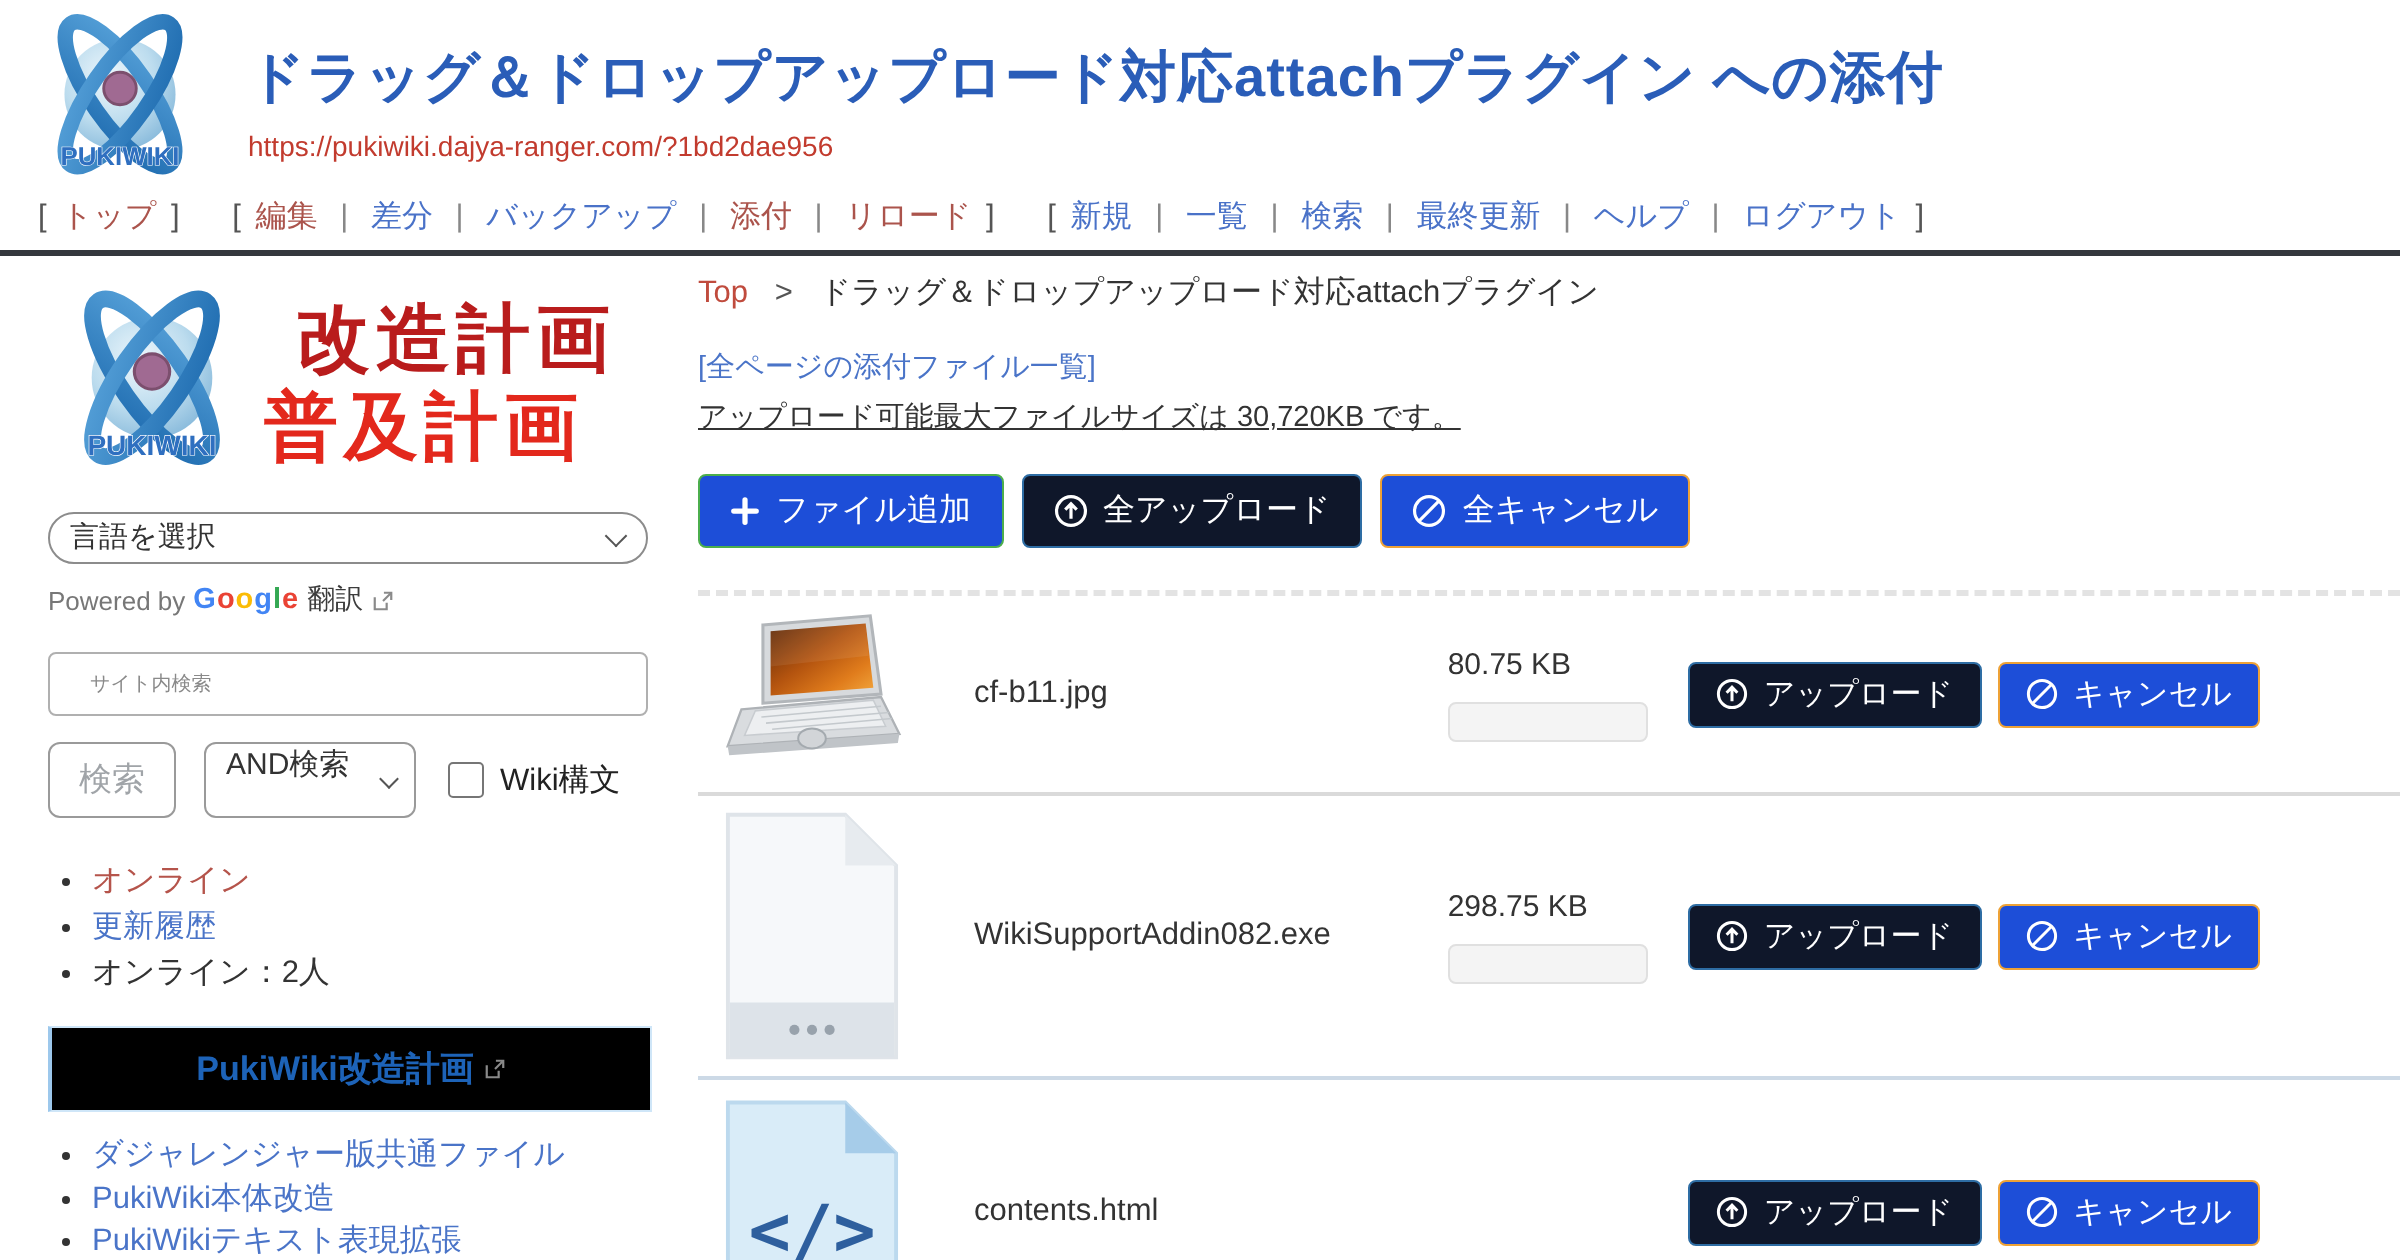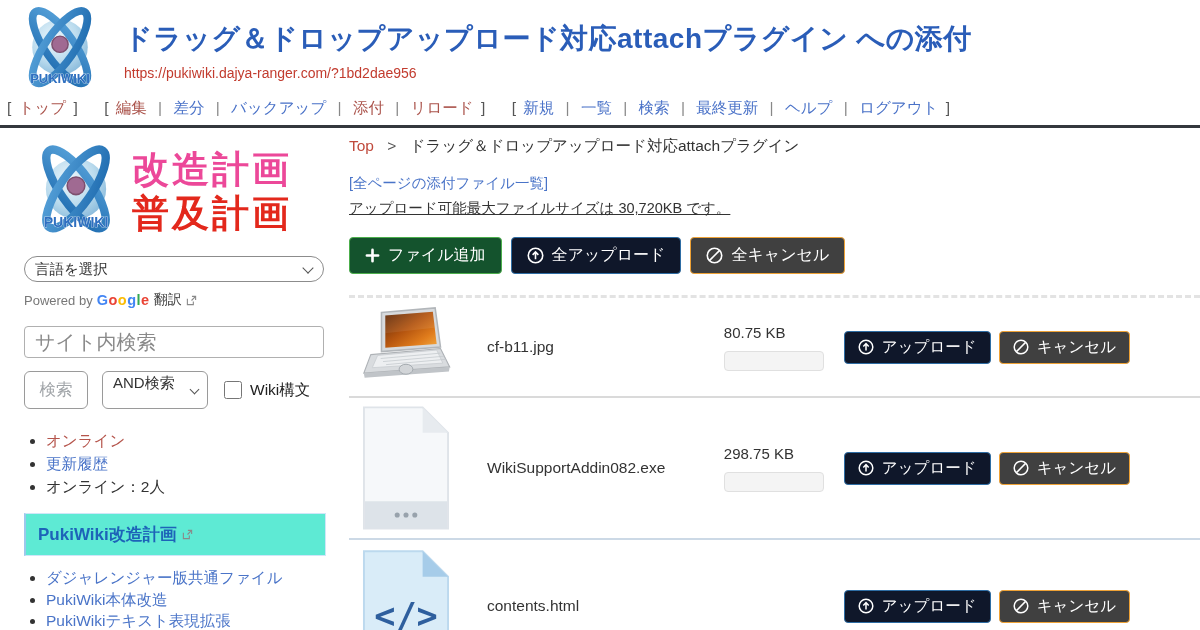--- a/index.html
+++ b/index.html
@@ -7,57 +7,57 @@
     font-family:"Liberation Sans","DejaVu Sans",sans-serif; color:#333; }
 
   
   .header { position:relative; height:97px; }
   .header-logo { position:absolute; left:12px; top:5px; cursor:pointer; }
   .header-text { position:absolute; left:124px; top:20px; }
   .page-title { font-size:28px; font-weight:bold; color:#2a5db8; letter-spacing:.5px; white-space:nowrap; }
   .page-url { margin-top:7px; font-size:14px; color:#c23b2e; }
 
   
-  .navbar { padding:1px 10px 6px 4px; font-size:15.5px; white-space:nowrap; }
+  .navbar { padding:1px 10px 6px 16px; font-size:15.5px; white-space:nowrap; }
   .nav-group { margin-right:16px; }
   .bracket { color:#555; margin:0 3px; }
   .sep { color:#888; margin:0 7px; }
   .navbar a { text-decoration:none; cursor:pointer; }
   .nav-red { color:#ab544c; }
   .nav-blue { color:#4a72c8; }
   .rule { border-top:3px solid #34383d; }
 
   
   .sidebar { position:absolute; left:0; top:126px; width:345px; height:504px;
     overflow:hidden; padding:16px 0 0 24px; }
   .side-logo { display:flex; align-items:center; }
   .side-logo-text { margin-left:4px; font-weight:bold; line-height:1.18; letter-spacing:3px;
     font-size:37px; white-space:nowrap; }
-  .kaizo { color:#ec4899; }
+  .kaizo { color:#b91c1c;margin-left:16px; }
   .fukyu { color:#e3281c; }
 
   .lang-wrap { position:relative; width:300px; margin-top:14px; }
   .lang-select { width:300px; height:26px; border:1px solid #8c8c8c; border-radius:13px;
     padding:0 26px 0 10px; font-size:14.5px; color:#333; background:#fff;
     appearance:none; -webkit-appearance:none; }
   .chev { position:absolute; right:12px; top:8px; width:8px; height:8px;
     border-right:1.6px solid #555; border-bottom:1.6px solid #555; transform:rotate(45deg); pointer-events:none; }
 
   .powered { margin-top:9px; font-size:13px; color:#777; display:flex; align-items:center; gap:4px; }
   .google-word { font-size:14.5px; font-weight:bold; letter-spacing:.5px; }
   .google-word span:nth-child(1){color:#4285F4}
   .google-word span:nth-child(2){color:#EA4335}
   .google-word span:nth-child(3){color:#FBBC05}
   .google-word span:nth-child(4){color:#4285F4}
   .google-word span:nth-child(5){color:#34A853}
   .google-word span:nth-child(6){color:#EA4335}
   .translate-label { color:#3c3c3c; font-size:14px; }
 
   .search-input { margin-top:17px; width:300px; height:32px; border:1px solid #b0b0b0;
-    border-radius:4px; padding:0 10px; font-size:20px; color:#333; }
+    border-radius:4px; padding:0 20px; font-size:10px; color:#333; }
   .search-input::placeholder { color:#8a8a8a; }
 
   .controls { margin-top:13px; display:flex; align-items:center; }
   .search-btn { width:64px; height:38px; border:1px solid #9a9a9a; border-radius:6px;
     background:#fff; color:#a0a4a8; font-size:16.5px; cursor:pointer;
     font-family:"Liberation Sans","DejaVu Sans",sans-serif; }
   .mode-wrap { position:relative; margin-left:14px; }
   .mode-select { height:38px; width:106px; border:1px solid #9a9a9a; border-radius:6px;
     background:#fff; font-size:15px; color:#333; padding:0 24px 16px 10px;
     appearance:none; -webkit-appearance:none; }
@@ -65,45 +65,45 @@
   .wiki-check { margin-left:16px; width:18px; height:18px; accent-color:#fff; }
   .wiki-label { margin-left:8px; font-size:15.5px; color:#222; }
 
   ul.side-list { margin-top:22px; padding-left:22px; list-style:disc; }
   ul.side-list li { margin:3px 0; font-size:15.5px; line-height:1.3; }
   ul.side-list a { text-decoration:none; cursor:pointer; }
   .lk-red { color:#b5544b; }
   .lk-blue { color:#4a74c8; }
   .lk-plain { color:#333; }
 
-  .section-box { margin-top:16px; width:302px; background:#5eead4;
-    border:1px solid #cfe6f8; border-left:2px solid #9dc8ec; padding:9px 12px; }
+  .section-box { margin-top:16px; width:302px; background:#000000;
+    border:1px solid #cfe6f8; border-left:2px solid #9dc8ec; padding:9px 12px;text-align:center; }
   .section-title { font-size:17px; font-weight:bold; color:#1d63b8; text-decoration:none;
     display:inline-flex; align-items:center; gap:5px; cursor:pointer; }
   ul.side-list2 { margin-top:12px; padding-left:22px; list-style:disc; }
   ul.side-list2 li { margin:2px 0; font-size:15.5px; line-height:1.25; }
   ul.side-list2 a { text-decoration:none; cursor:pointer; }
 
   
   .content { position:absolute; left:345px; top:126px; width:855px; height:504px;
     overflow:hidden; padding:10px 0 0 4px; }
   .breadcrumb { font-size:15.5px; color:#333; }
   .crumb-home { color:#c04b3d; text-decoration:none; cursor:pointer; }
   .crumb-sep { color:#555; margin:0 9px; }
   .attach-link { display:inline-block; margin-top:17px; font-size:14.5px; color:#4a74c8;
     text-decoration:none; cursor:pointer; }
   .max-size { margin-top:6px; font-size:14.5px; color:#333;text-decoration:underline; }
 
   .actions { margin-top:19px; display:flex; gap:9px; }
   .btn { display:inline-flex; align-items:center; gap:8px; height:37px; padding:0 15px;
     border-radius:4px; color:#fff; font-size:16px; border:1px solid transparent;
     cursor:pointer; font-family:"Liberation Sans","DejaVu Sans",sans-serif; }
-  .btn-green { background:#14532d; border-color:#4cae4c; }
+  .btn-green { background:#1d4ed8; border-color:#4cae4c; }
   .btn-blue { background:#0f172a; border-color:#2e6da4;justify-content:flex-end; }
-  .btn-orange { background:#404040; border-color:#eea236; }
+  .btn-orange { background:#1d4ed8; border-color:#eea236; }
 
   .file-list { margin-top:21px; border-top:3px dashed #e3e3e3; }
   .file-row { display:flex; align-items:center; border-bottom:2px solid #dadada; }
   .row-1 { height:100px; }
   .row-2 { height:142px; border-bottom-color:#ccd9e6; }
   .row-3 { height:132px; border-bottom:none; }
   .thumb-cell { width:104px; display:flex; justify-content:center; align-items:center; padding-left:10px; }
   .name-cell { flex:1; padding-left:34px; font-size:15.5px; color:#333; }
   .size-cell { width:104px; display:flex; flex-direction:column; }
   .size-label { font-size:15px; color:#333; margin-bottom:10px; }

